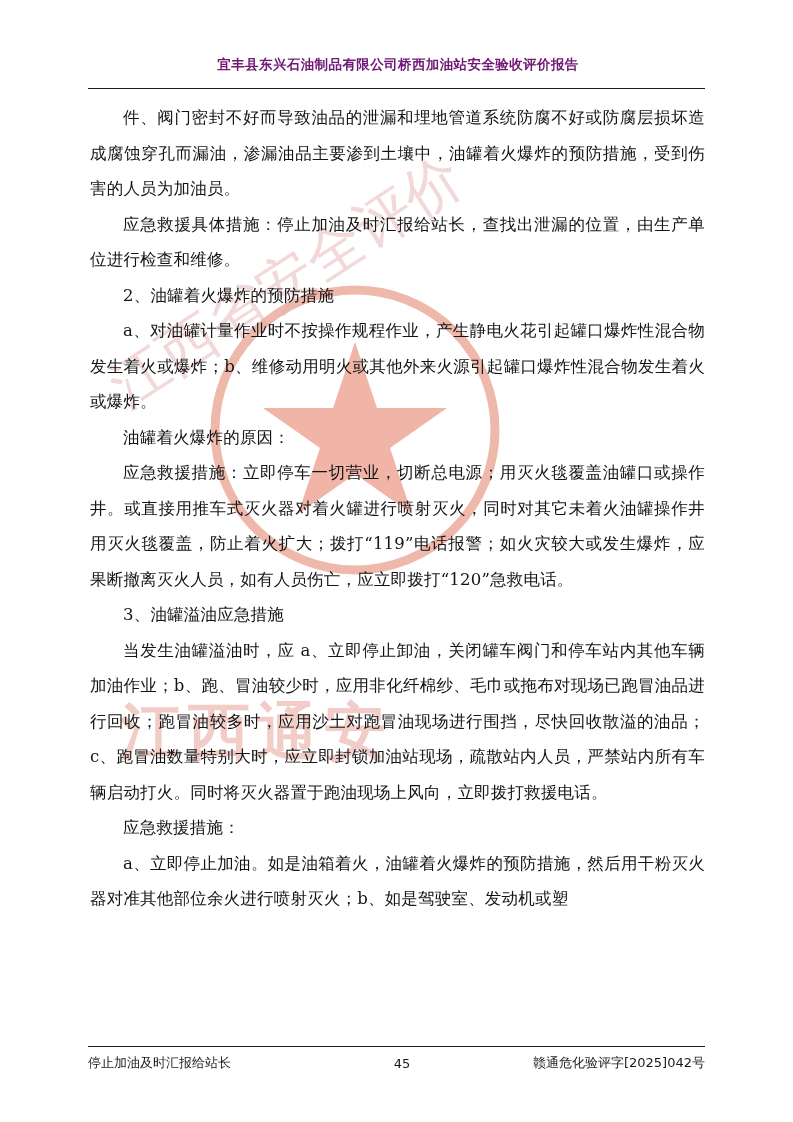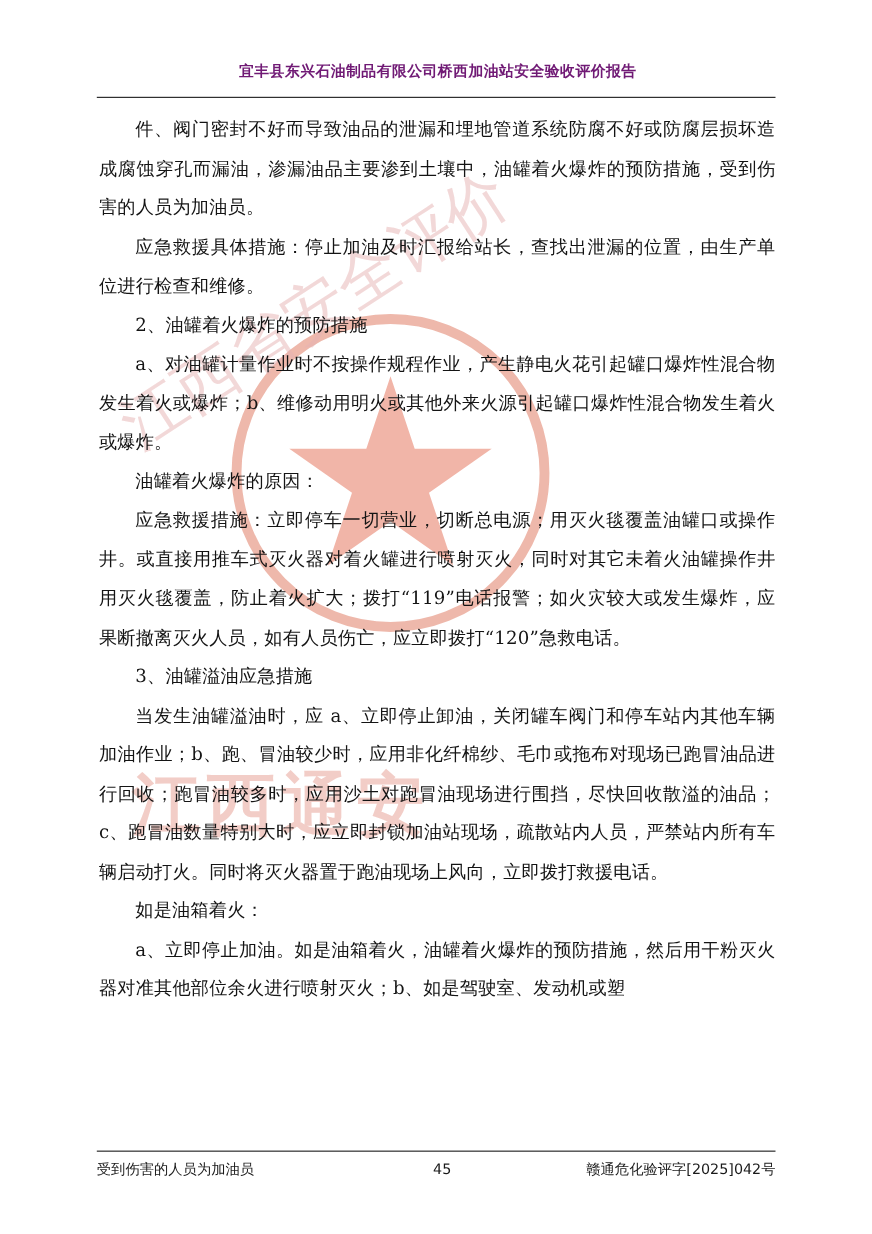--- a/index.html
+++ b/index.html
@@ -155,24 +155,24 @@
 
   <div class="content">
     <p class="para indent">件、阀门密封不好而导致油品的泄漏和埋地管道系统防腐不好或防腐层损坏造成腐蚀穿孔而漏油，渗漏油品主要渗到土壤中，油罐着火爆炸的预防措施，受到伤害的人员为加油员。</p>
     <p class="para indent">应急救援具体措施：停止加油及时汇报给站长，查找出泄漏的位置，由生产单位进行检查和维修。</p>
     <p class="para indent">2、油罐着火爆炸的预防措施</p>
     <p class="para indent">a、对油罐计量作业时不按操作规程作业，产生静电火花引起罐口爆炸性混合物发生着火或爆炸；b、维修动用明火或其他外来火源引起罐口爆炸性混合物发生着火或爆炸。</p>
     <p class="para indent">油罐着火爆炸的原因：</p>
     <p class="para indent">应急救援措施：立即停车一切营业，切断总电源；用灭火毯覆盖油罐口或操作井。或直接用推车式灭火器对着火罐进行喷射灭火，同时对其它未着火油罐操作井用灭火毯覆盖，防止着火扩大；拨打“119”电话报警；如火灾较大或发生爆炸，应果断撤离灭火人员，如有人员伤亡，应立即拨打“120”急救电话。</p>
     <p class="para indent">3、油罐溢油应急措施</p>
     <p class="para indent">当发生油罐溢油时，应 a、立即停止卸油，关闭罐车阀门和停车站内其他车辆加油作业；b、跑、冒油较少时，应用非化纤棉纱、毛巾或拖布对现场已跑冒油品进行回收；跑冒油较多时，应用沙土对跑冒油现场进行围挡，尽快回收散溢的油品；c、跑冒油数量特别大时，应立即封锁加油站现场，疏散站内人员，严禁站内所有车辆启动打火。同时将灭火器置于跑油现场上风向，立即拨打救援电话。</p>
-    <p class="para indent">如是油箱着火：</p>
+    <p class="para indent">应急救援措施：</p>
     <p class="para indent">a、立即停止加油。如是油箱着火，油罐着火爆炸的预防措施，然后用干粉灭火器对准其他部位余火进行喷射灭火；b、如是驾驶室、发动机或塑</p>
   </div>
 
   <div class="footer-rule"></div>
   <div class="footer">
-    <div class="footer-left">受到伤害的人员为加油员</div>
+    <div class="footer-left">停止加油及时汇报给站长</div>
     <div class="footer-center">45</div>
     <div class="footer-right">赣通危化验评字[2025]042号</div>
   </div>
 
 </div>
 
 </body></html>

